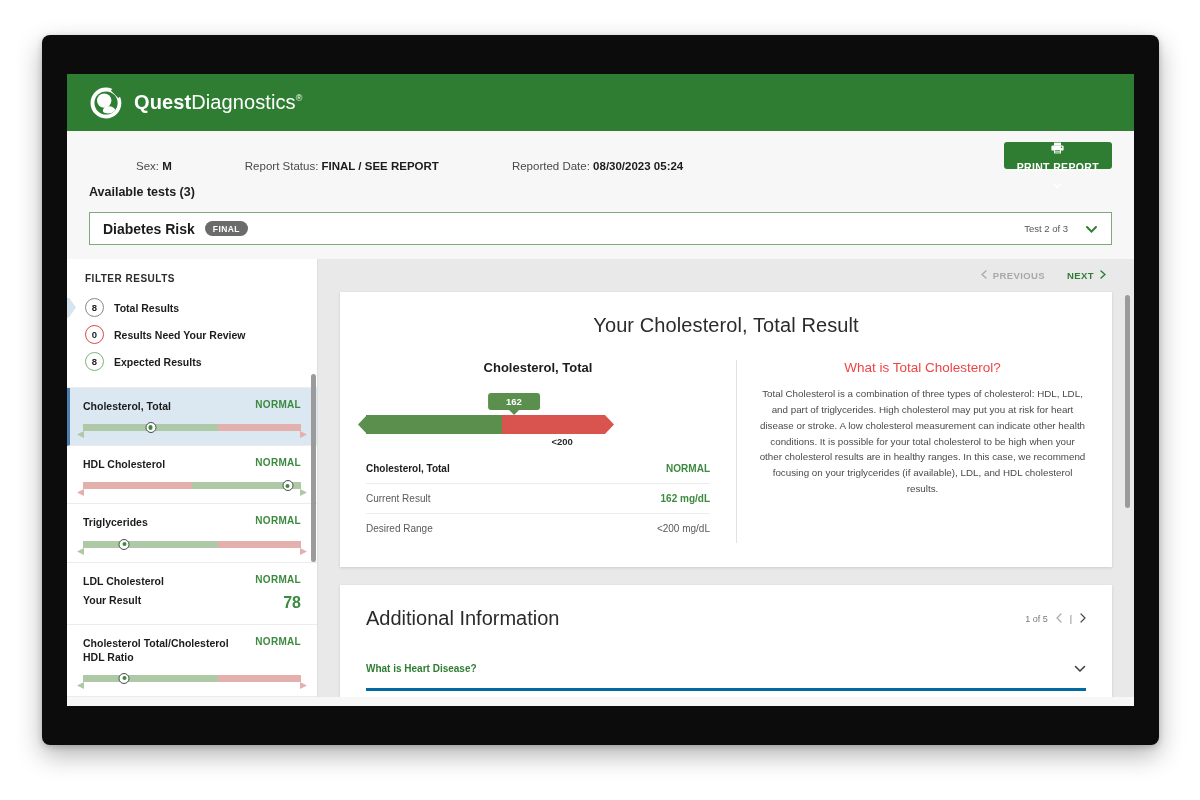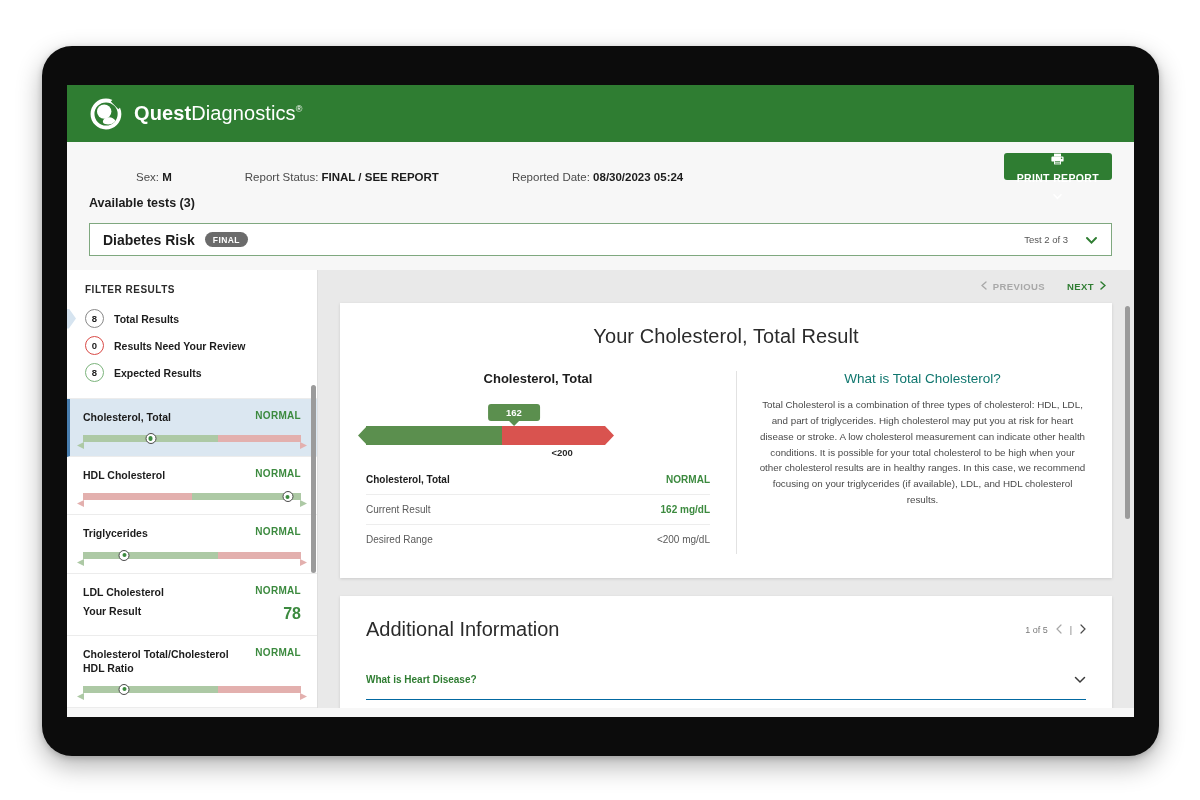--- a/index.html
+++ b/index.html
@@ -6,24 +6,24 @@
   html, body {
     width: 1200px; height: 800px;
     background: #ffffff;
     font-family: "Liberation Sans", sans-serif;
     overflow: hidden;
   }
 
   
   #device {
     position: absolute;
-    left: 42px; top: 46px;
+    left: 42px; top: 35px;
     width: 1117px; height: 710px;
     background: #0c0c0c;
-    border-radius: 30px;
+    border-radius: 8px;
     box-shadow: 0 10px 26px rgba(0,0,0,.30), 0 2px 6px rgba(0,0,0,.18);
   }
   #screen {
     position: absolute;
     left: 25px; top: 39px;
     width: 1067px; height: 632px;
     background: #f7f7f7;
     overflow: hidden;
   }
 
@@ -217,21 +217,21 @@
   }
   .card-pad { padding: 22px 26px 24px 26px; text-align: center; }
   .card-title { font-size: 20px; font-weight: 400; color: #2b2b2b; letter-spacing: .1px; }
 
   .result-cols { display: flex; margin-top: 23px; }
   .col-left { width: 370px; flex: none; padding-right: 26px; }
   .col-div { width: 1px; background: #e2e2e2; flex: none; }
   .col-right { flex: 1; padding-left: 22px; }
 
   .col-head { font-size: 13px; font-weight: 700; color: #1c1c1c; }
-  .col-head.light { font-weight: 400; font-size: 13.5px; color: #0f766e; }
+  .col-head.light { font-weight: 400; font-size: 13.5px; color: #ef4444; }
   .col-body {
     margin-top: 11px; font-size: 9.8px; color: #4a4a4a; line-height: 1.62;
   }
 
   
   .gauge-wrap { margin-top: 18px; position: relative; height: 52px; }
   .gauge-bubble {
     position: absolute; top: 0; transform: translateX(-50%);
     background: #5b8f4e; color: #fff;
     font-size: 9.5px; font-weight: 700;
@@ -288,21 +288,21 @@
   .ai-pager {
     margin-left: auto; display: flex; align-items: center; gap: 8px;
     font-size: 9px; color: #7a7a7a; padding-bottom: 5px;
   }
   .ai-pager .arr { color: #9a9a9a; font-size: 11px; cursor: pointer; }
   .ai-pager .arr.on { color: #4a4a4a; }
   .ai-list { margin-top: 18px; }
   .ai-row {
     display: flex; align-items: center;
     padding: 11px 0;
-    border-bottom: 1px solid #0369a1;
+    border-bottom: 3px solid #0369a1;
     cursor: pointer;
   }
   .ai-q { font-size: 10px; font-weight: 700; color: #2f7d32; }
   .ai-chev { margin-left: auto; }
 
   .main-scroll {
     position: absolute; right: 4px; top: 36px;
     width: 5px; height: 213px; background: #9b9b9b; border-radius: 3px;
   }
 </style>

